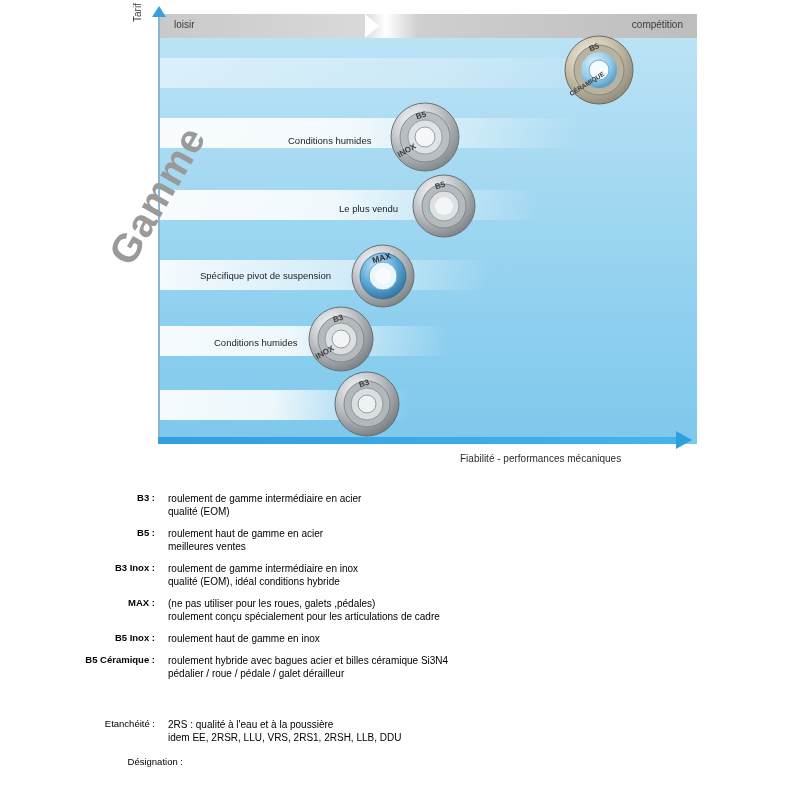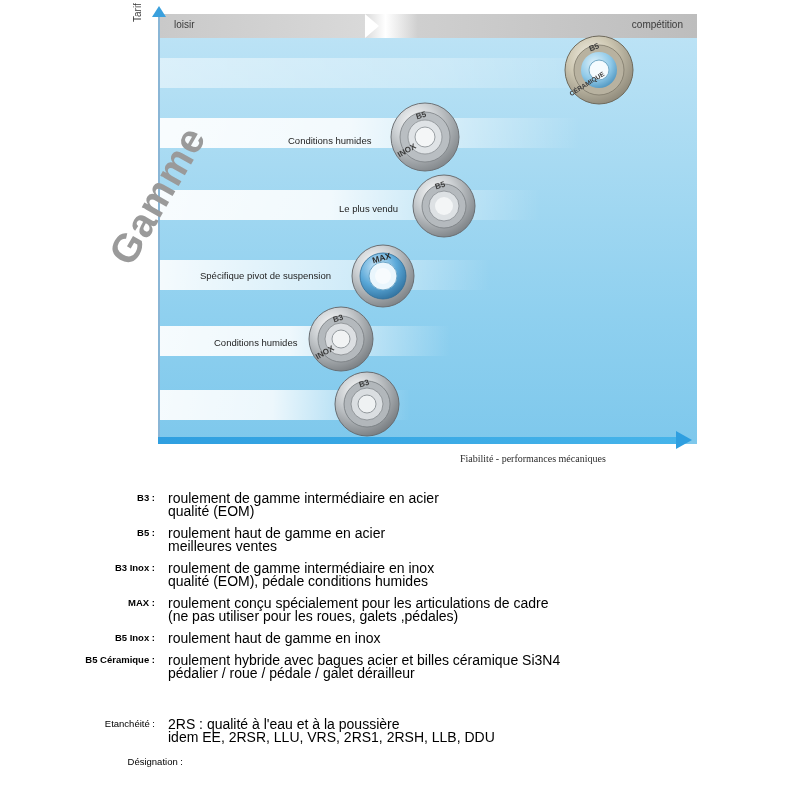--- a/index.html
+++ b/index.html
@@ -96,21 +96,20 @@
     transform:rotate(-60deg);
     transform-origin:left top;
     white-space:nowrap;
     letter-spacing:1px;
   }
   .xlabel {
     position:absolute;
     left:460px; top:453px;
     font-size:10px; color:#2b2b2b;
     white-space:nowrap;
-    font-family:Liberation Serif, serif;
   }
 
   .rowlabel {
     position:absolute;
     font-size:9.5px;
     color:#1d1d1d;
     white-space:nowrap;
   }
 
   
@@ -125,21 +124,21 @@
   }
   .lrow { position:relative; margin-bottom:9px; }
   .lterm {
     position:absolute;
     left:0; width:155px;
     text-align:right;
     font-size:9.5px; font-weight:bold; color:#000;
   }
   .ldesc {
     margin-left:168px;
-    font-size:14px; color:#000;
+    font-size:10px; color:#000;
     line-height:13px;
   }
   .lterm.plain { font-weight:normal; }
   #notes { position:absolute; left:0; top:718px; width:800px; }
 </style>
 </head>
 <body>
 
 <div id="chart">
 
@@ -311,29 +310,29 @@
     <div class="ldesc">
       <div>roulement haut de gamme en acier</div>
       <div>meilleures ventes</div>
     </div>
   </div>
 
   <div class="lrow">
     <div class="lterm">B3 Inox :</div>
     <div class="ldesc">
       <div>roulement de gamme intermédiaire en inox</div>
-      <div>qualité (EOM), pédale conditions humides</div>
+      <div>qualité (EOM), idéal conditions hybride</div>
     </div>
   </div>
 
   <div class="lrow">
     <div class="lterm">MAX :</div>
     <div class="ldesc">
+      <div>(ne pas utiliser pour les roues, galets ,pédales)</div>
       <div>roulement conçu spécialement pour les articulations de cadre</div>
-      <div>(ne pas utiliser pour les roues, galets ,pédales)</div>
     </div>
   </div>
 
   <div class="lrow">
     <div class="lterm">B5 Inox :</div>
     <div class="ldesc">
       <div>roulement haut de gamme en inox</div>
     </div>
   </div>
 

